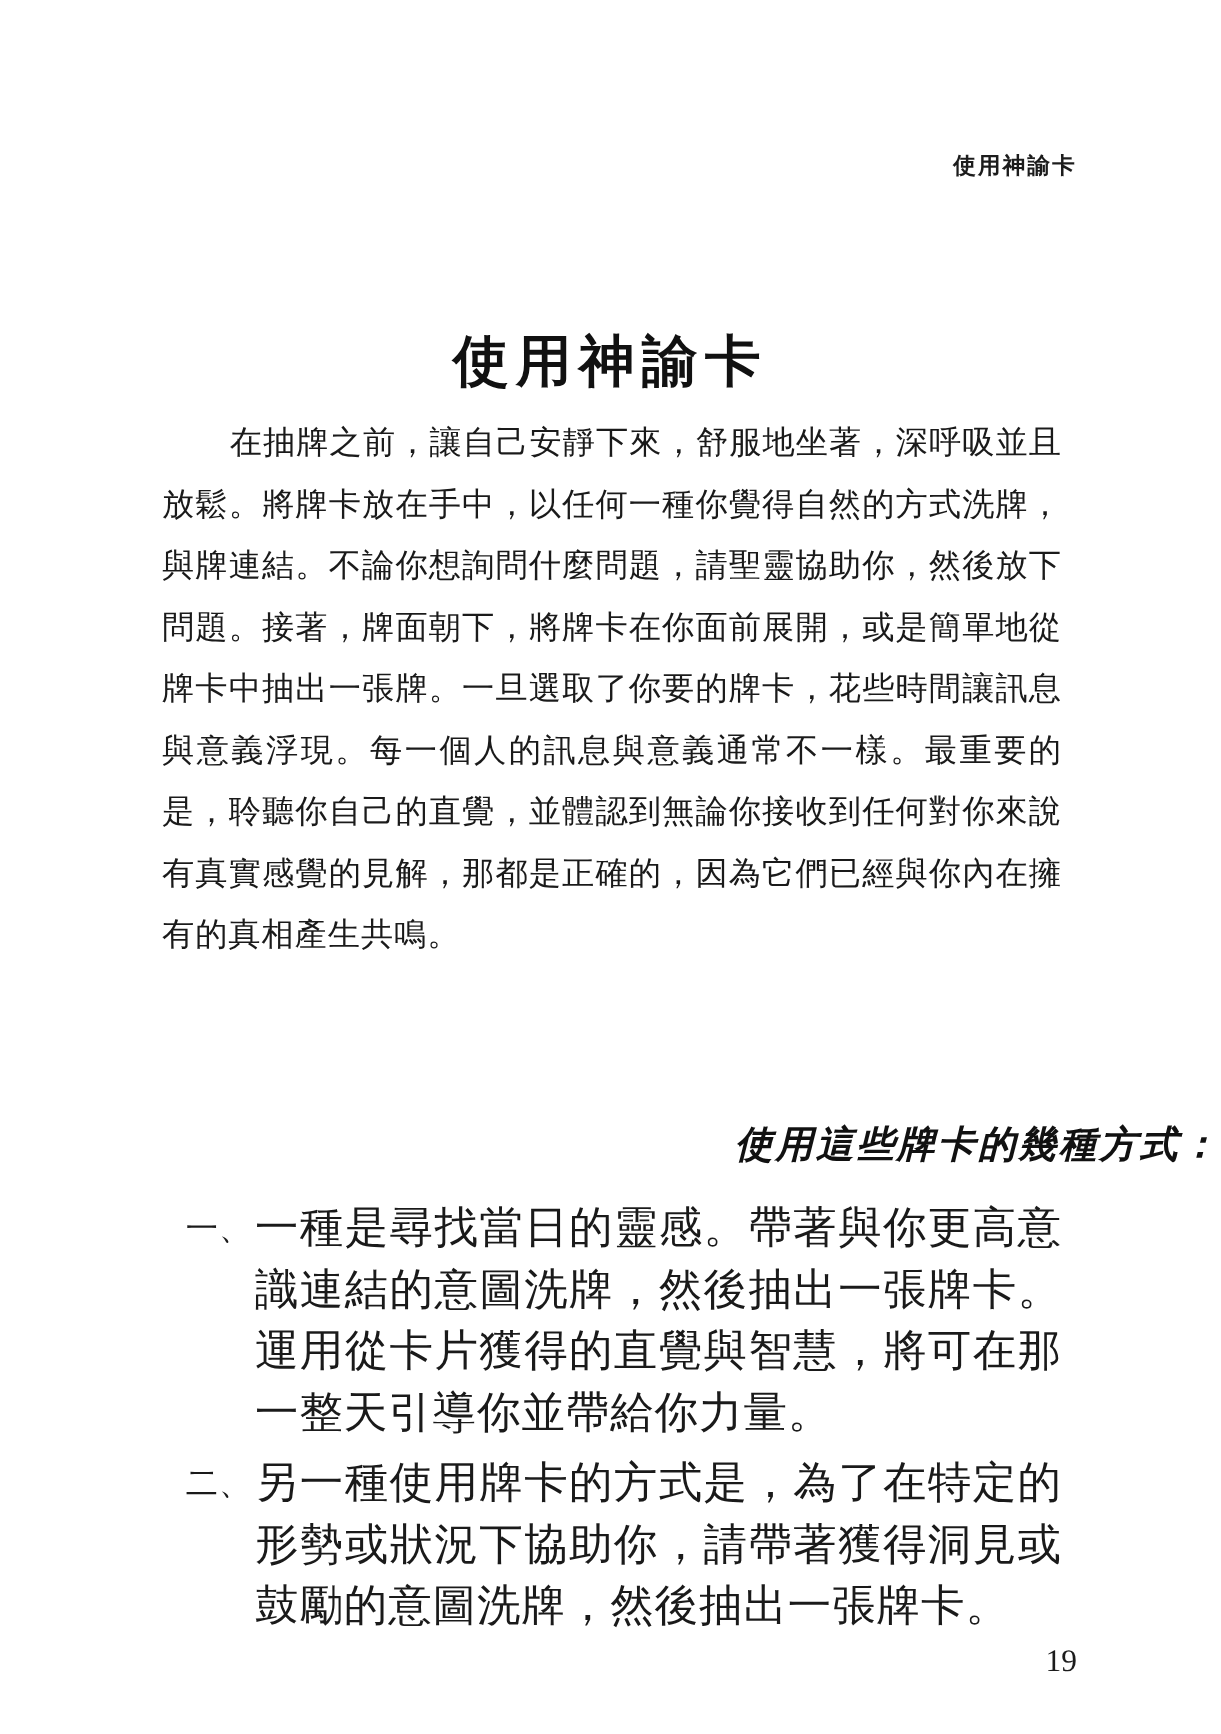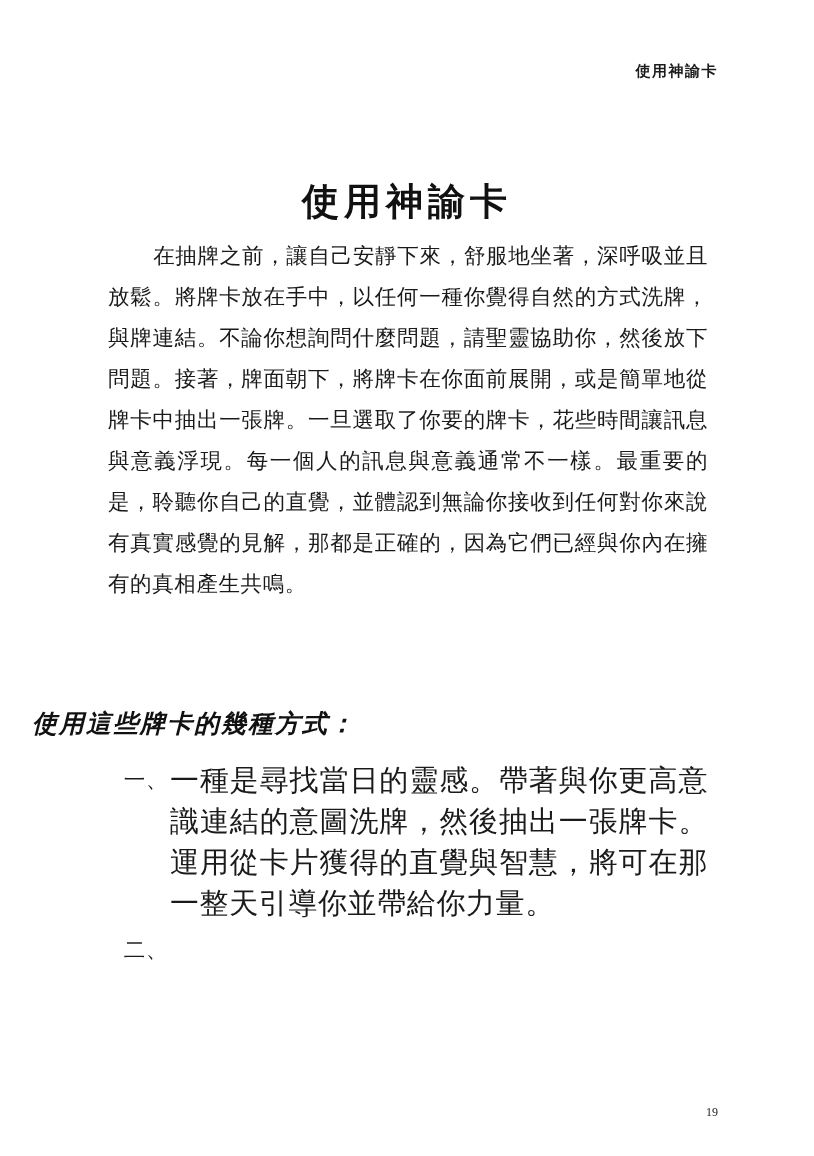--- a/index.html
+++ b/index.html
@@ -12,20 +12,21 @@
     height: 1156px;
     position: relative;
     font-family: "Liberation Serif", "DejaVu Serif", serif;
     color: #1a1a1a;
   }
   .page {
     position: absolute;
     inset: 0;
     box-sizing: border-box;
     padding: 0;
+    margin-top: 39px;
   }
   .running-head {
     position: absolute;
     top: 62px;
     right: 96px;
     font-size: 15px;
     letter-spacing: 1.5px;
     font-weight: 600;
     color: #1c1c1c;
     font-family: "Liberation Serif", "DejaVu Serif", serif;
@@ -55,27 +56,26 @@
     text-indent: 2.1em;
     margin: 0;
     letter-spacing: 0.6px;
     color: #1a1a1a;
   }
   .subheading {
     position: absolute;
     top: 686px;
     left: 0;
     right: 0;
-    text-align: left;
+    text-align: right;
     font-size: 25px;
     font-weight: bold;
     font-style: italic;
     letter-spacing: 2px;
     color: #111111;
-    padding-left: 32px;
   }
   .list {
     position: absolute;
     top: 760px;
     left: 108px;
     width: 600px;
     margin: 0;
     padding: 0;
     list-style: none;
   }
@@ -99,21 +99,21 @@
     font-size: 29px;
     line-height: 41px;
     text-align: justify;
     text-justify: inter-ideograph;
     letter-spacing: 0.6px;
   }
   .folio {
     position: absolute;
     bottom: 36px;
     right: 96px;
-    font-size: 12px;
+    font-size: 21px;
     color: #1c1c1c;
     font-family: "Liberation Serif", "DejaVu Serif", serif;
   }
 </style>
 </head>
 <body>
 
 <div class="page">
 
   <div class="running-head">使用神諭卡</div>
@@ -126,18 +126,19 @@
 
   <h2 class="subheading">使用這些牌卡的幾種方式：</h2>
 
   <ol class="list">
     <li class="list-item">
       <span class="list-marker">一、</span>
       <span class="list-text">一種是尋找當日的靈感。帶著與你更高意識連結的意圖洗牌，然後抽出一張牌卡。運用從卡片獲得的直覺與智慧，將可在那一整天引導你並帶給你力量。</span>
     </li>
     <li class="list-item">
       <span class="list-marker">二、</span>
+      <span class="list-text">另一種使用牌卡的方式是，為了在特定的形勢或狀況下協助你，請帶著獲得洞見或鼓勵的意圖洗牌，然後抽出一張牌卡。</span>
     </li>
   </ol>
 
   <div class="folio">19</div>
 
 </div>
 
 </body></html>

